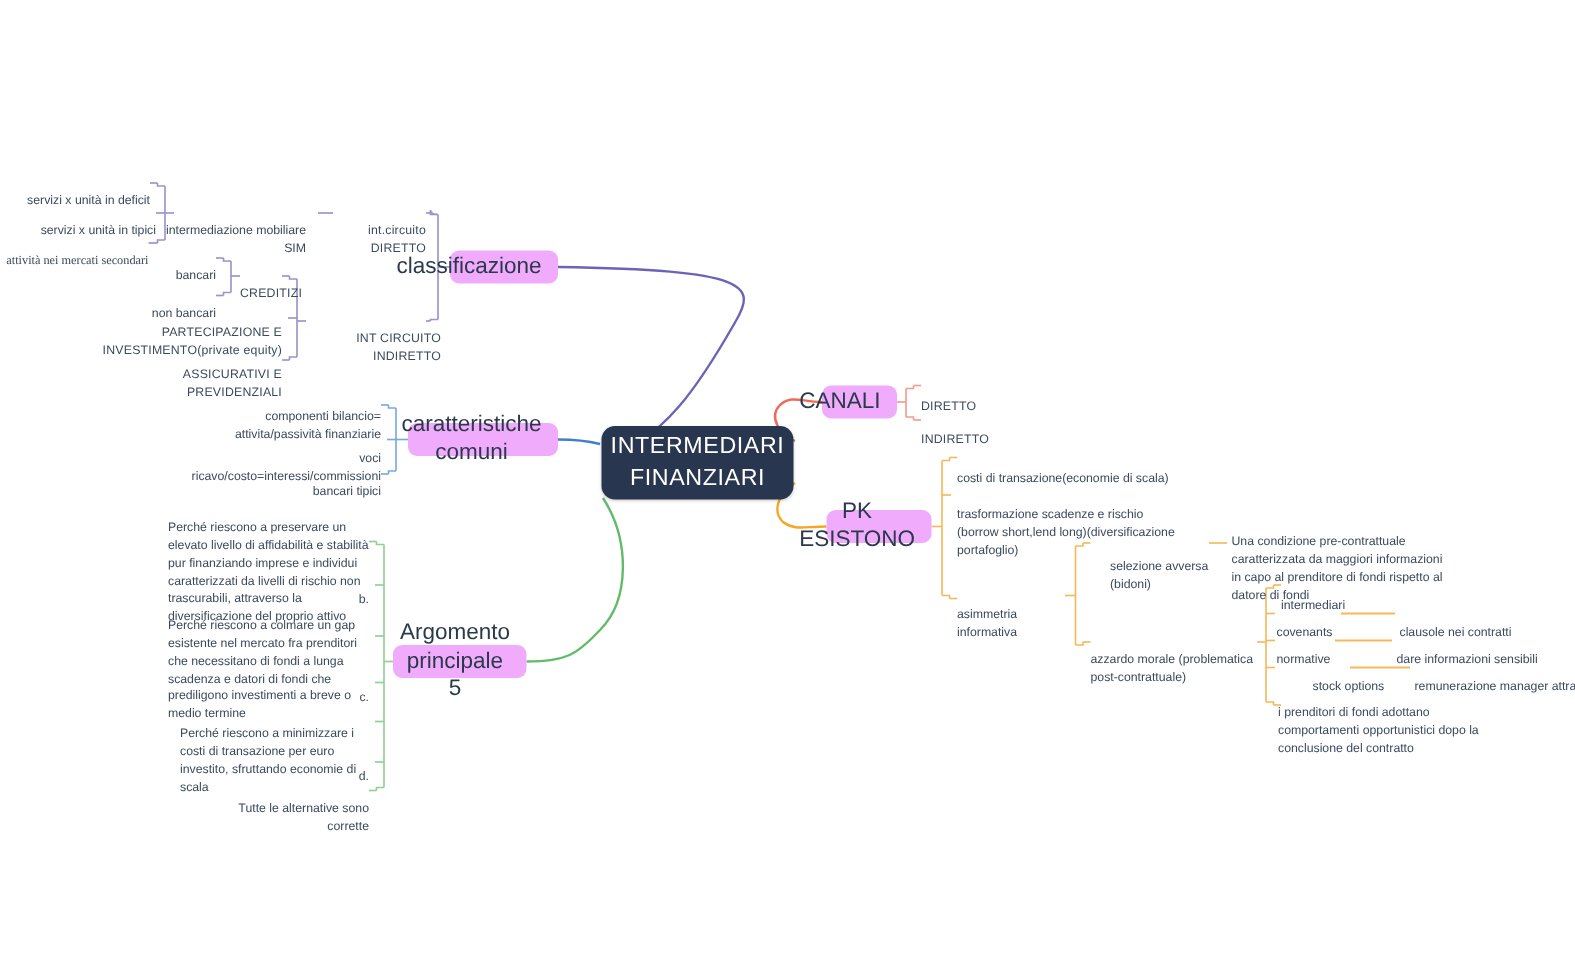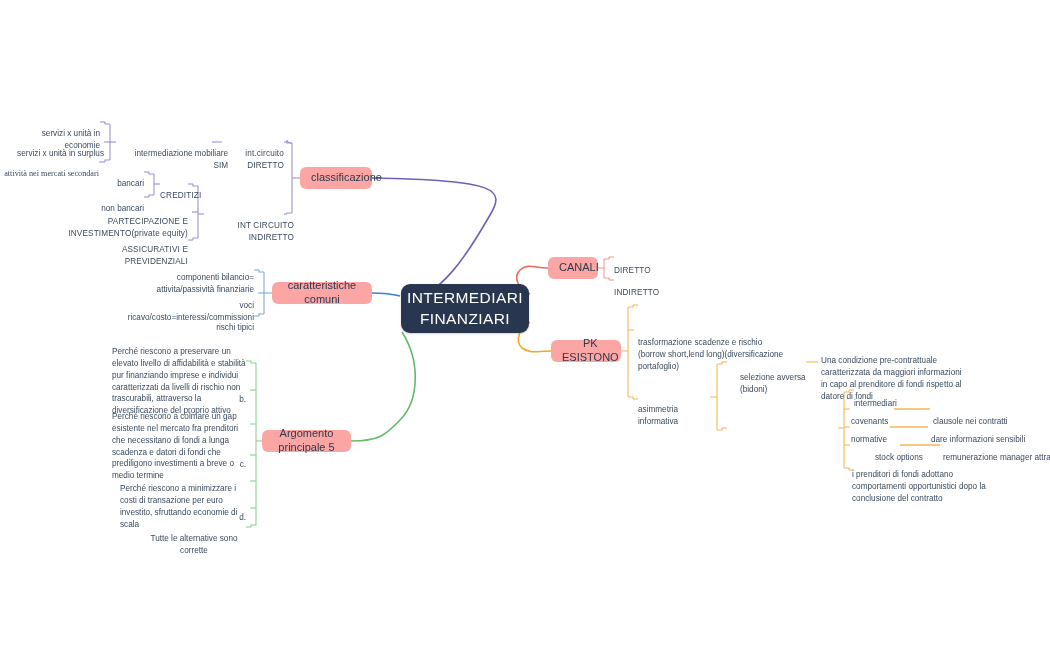--- a/index.html
+++ b/index.html
@@ -44,27 +44,27 @@
     line-height: 1.35;
     text-align: center;
     display: flex;
     align-items: center;
     justify-content: center;
     padding: 10px 14px;
     box-shadow: 0 1px 2px rgba(0,0,0,0.18);
   }
   
   .pill {
-    background: #fca5a5;
+    background: #f0abfc;
     border-radius: 6px;
-    font-size: 11px;
+    font-size: 15px;
     color: #2b3a4a;
     display: flex;
     align-items: center;
-    justify-content: flex-start;
+    justify-content: flex-end;
     padding: 6px 11px;
     line-height: 1.25;
     text-align: center;
   }
   
   .leaf {
     font-size: 8.2px;
     line-height: 1.45;
     color: #3a4a5c;
   }
@@ -206,29 +206,29 @@
   </div>
 
   <div class="node pill" style="left:551px; top:340px; width:70px; height:22px;">
     <span>PK ESISTONO</span>
   </div>
 
   <div class="node leaf r cap" style="left:222px; top:136px; width:62px;">
     <span>int.circuito DIRETTO</span>
   </div>
 
-  <div class="node leaf r" style="left:128px; top:136px; width:100px;">
+  <div class="node leaf r" style="left:104px; top:136px; width:100px;">
     <span>intermediazione mobiliare SIM</span>
   </div>
 
   <div class="node leaf r" style="left:10px; top:116px; width:90px;">
-    <span>servizi x unità in economie</span>
+    <span>servizi x unità in deficit</span>
   </div>
   <div class="node leaf r" style="left:10px; top:136px; width:94px;">
-    <span>servizi x unità in surplus</span>
+    <span>servizi x unità in tipici</span>
   </div>
   <div class="node leaf r" style="left:2px; top:156px; width:97px;font-family:Liberation Serif, serif;">
     <span>attività nei mercati secondari</span>
   </div>
 
   <div class="node leaf r cap" style="left:204px; top:208px; width:90px;">
     <span>INT CIRCUITO INDIRETTO</span>
   </div>
 
   <div class="node leaf r cap" style="left:160px; top:178px; width:34px;">
@@ -248,66 +248,72 @@
     <span>ASSICURATIVI E PREVIDENZIALI</span>
   </div>
 
   <div class="node leaf r" style="left:128px; top:260px; width:126px;">
     <span>componenti bilancio= attivita/passività finanziarie</span>
   </div>
   <div class="node leaf r" style="left:120px; top:288px; width:134px;">
     <span>voci ricavo/costo=interessi/commissioni</span>
   </div>
   <div class="node leaf r" style="left:194px; top:310px; width:60px;">
-    <span>rischi tipici</span>
+    <span>bancari tipici</span>
   </div>
 
   <div class="node leaf l" style="left:112px; top:334px; width:134px;">
     <span>Perché riescono a preservare un elevato livello di affidabilità e stabilità pur finanziando imprese e individui caratterizzati da livelli di rischio non trascurabili, attraverso la diversificazione del proprio attivo</span>
   </div>
   <div class="node ord" style="left:206px; top:386px; width:40px;">
     <span>b.</span>
   </div>
   <div class="node leaf l" style="left:112px; top:399px; width:134px;">
     <span>Perché riescono a colmare un gap esistente nel mercato fra prenditori che necessitano di fondi a lunga scadenza e datori di fondi che prediligono investimenti a breve o medio termine</span>
   </div>
   <div class="node ord" style="left:206px; top:451px; width:40px;">
     <span>c.</span>
   </div>
   <div class="node leaf l" style="left:120px; top:471px; width:126px;">
     <span>Perché riescono a minimizzare i costi di transazione per euro investito, sfruttando economie di scala</span>
   </div>
   <div class="node ord" style="left:206px; top:504px; width:40px;">
     <span>d.</span>
   </div>
-  <div class="node leaf r" style="left:142px; top:521px; width:104px;text-align:center;">
+  <div class="node leaf r" style="left:142px; top:521px; width:104px;">
     <span>Tutte le alternative sono corrette</span>
   </div>
 
   <div class="node leaf l cap" style="left:614px; top:253px; width:60px;">
     <span>DIRETTO</span>
   </div>
   <div class="node leaf l cap" style="left:614px; top:275px; width:62px;">
     <span>INDIRETTO</span>
   </div>
 
+  <div class="node leaf l" style="left:638px; top:301px; width:160px;">
+    <span>costi di transazione(economie di scala)</span>
+  </div>
   <div class="node leaf l" style="left:638px; top:325px; width:150px;">
     <span>trasformazione scadenze e rischio (borrow short,lend long)(diversificazione portafoglio)</span>
   </div>
   <div class="node leaf l" style="left:638px; top:392px; width:76px;">
     <span>asimmetria informativa</span>
   </div>
 
   <div class="node leaf l" style="left:728px; top:360px; width:82px;margin-left:12px;">
     <span>selezione avversa (bidoni)</span>
   </div>
   <div class="node leaf l" style="left:821px; top:343px; width:142px;">
     <span>Una condizione pre-contrattuale caratterizzata da maggiori informazioni in capo al prenditore di fondi rispetto al datore di fondi</span>
   </div>
 
+  <div class="node leaf l" style="left:727px; top:422px; width:110px;">
+    <span>azzardo morale (problematica post-contrattuale)</span>
+  </div>
 
   <div class="node leaf l" style="left:854px; top:386px; width:70px;">
     <span>intermediari</span>
   </div>
   <div class="node leaf l" style="left:851px; top:404px; width:44px;">
     <span>covenants</span>
   </div>
   <div class="node leaf l" style="left:933px; top:404px; width:110px;">
     <span>clausole nei contratti</span>
   </div>

